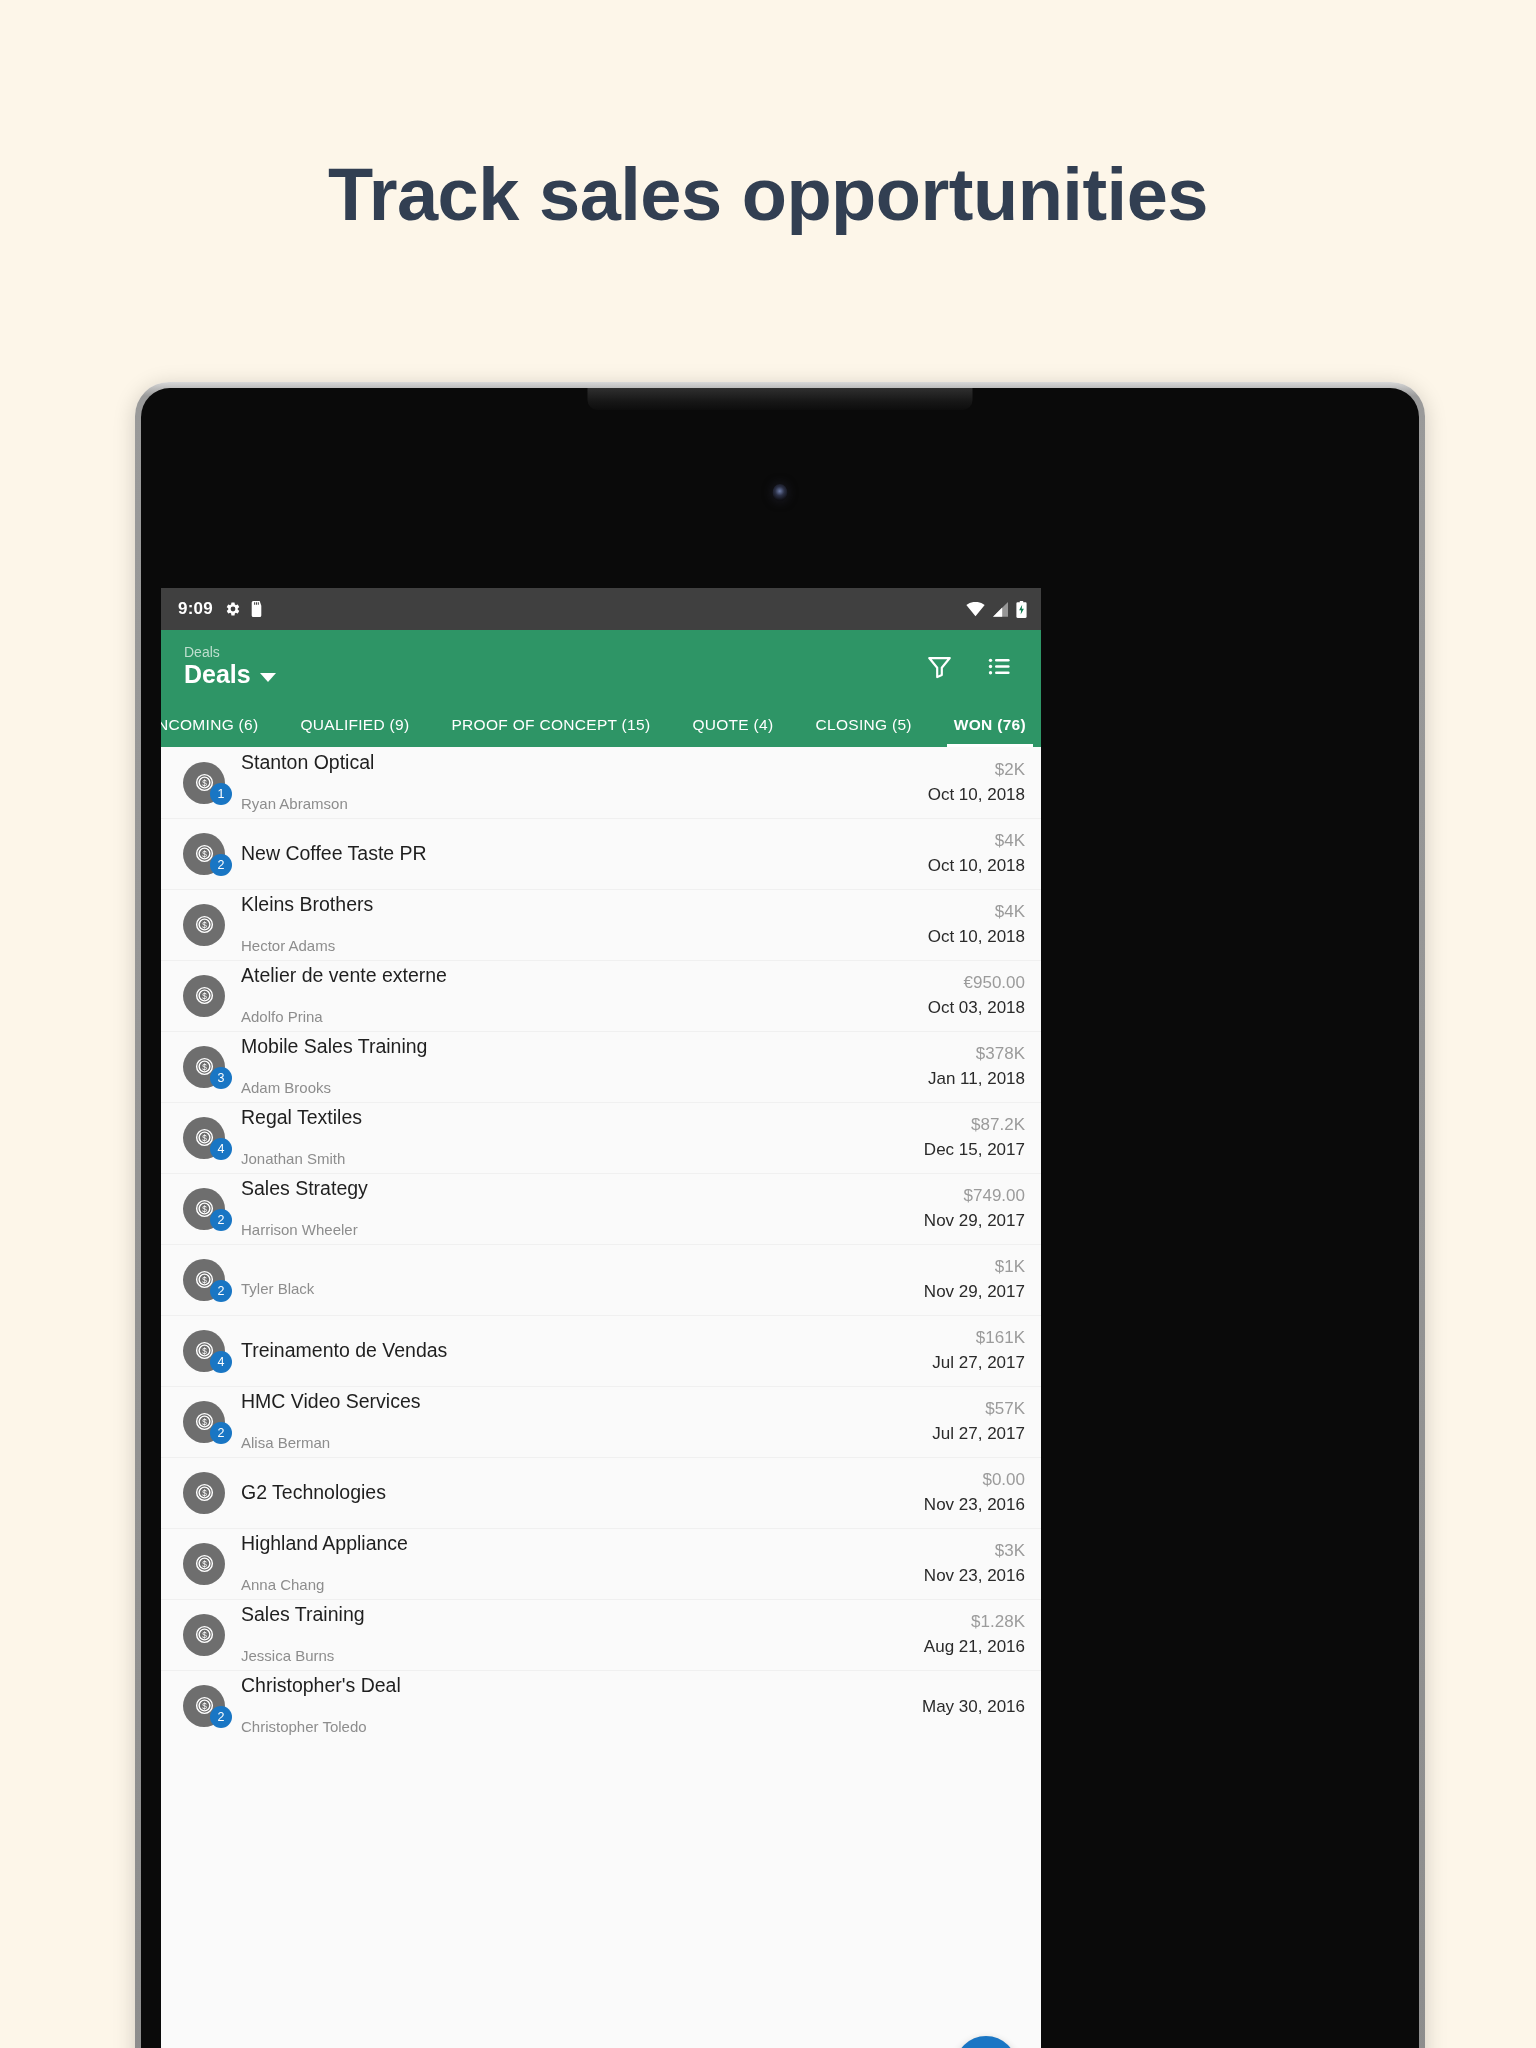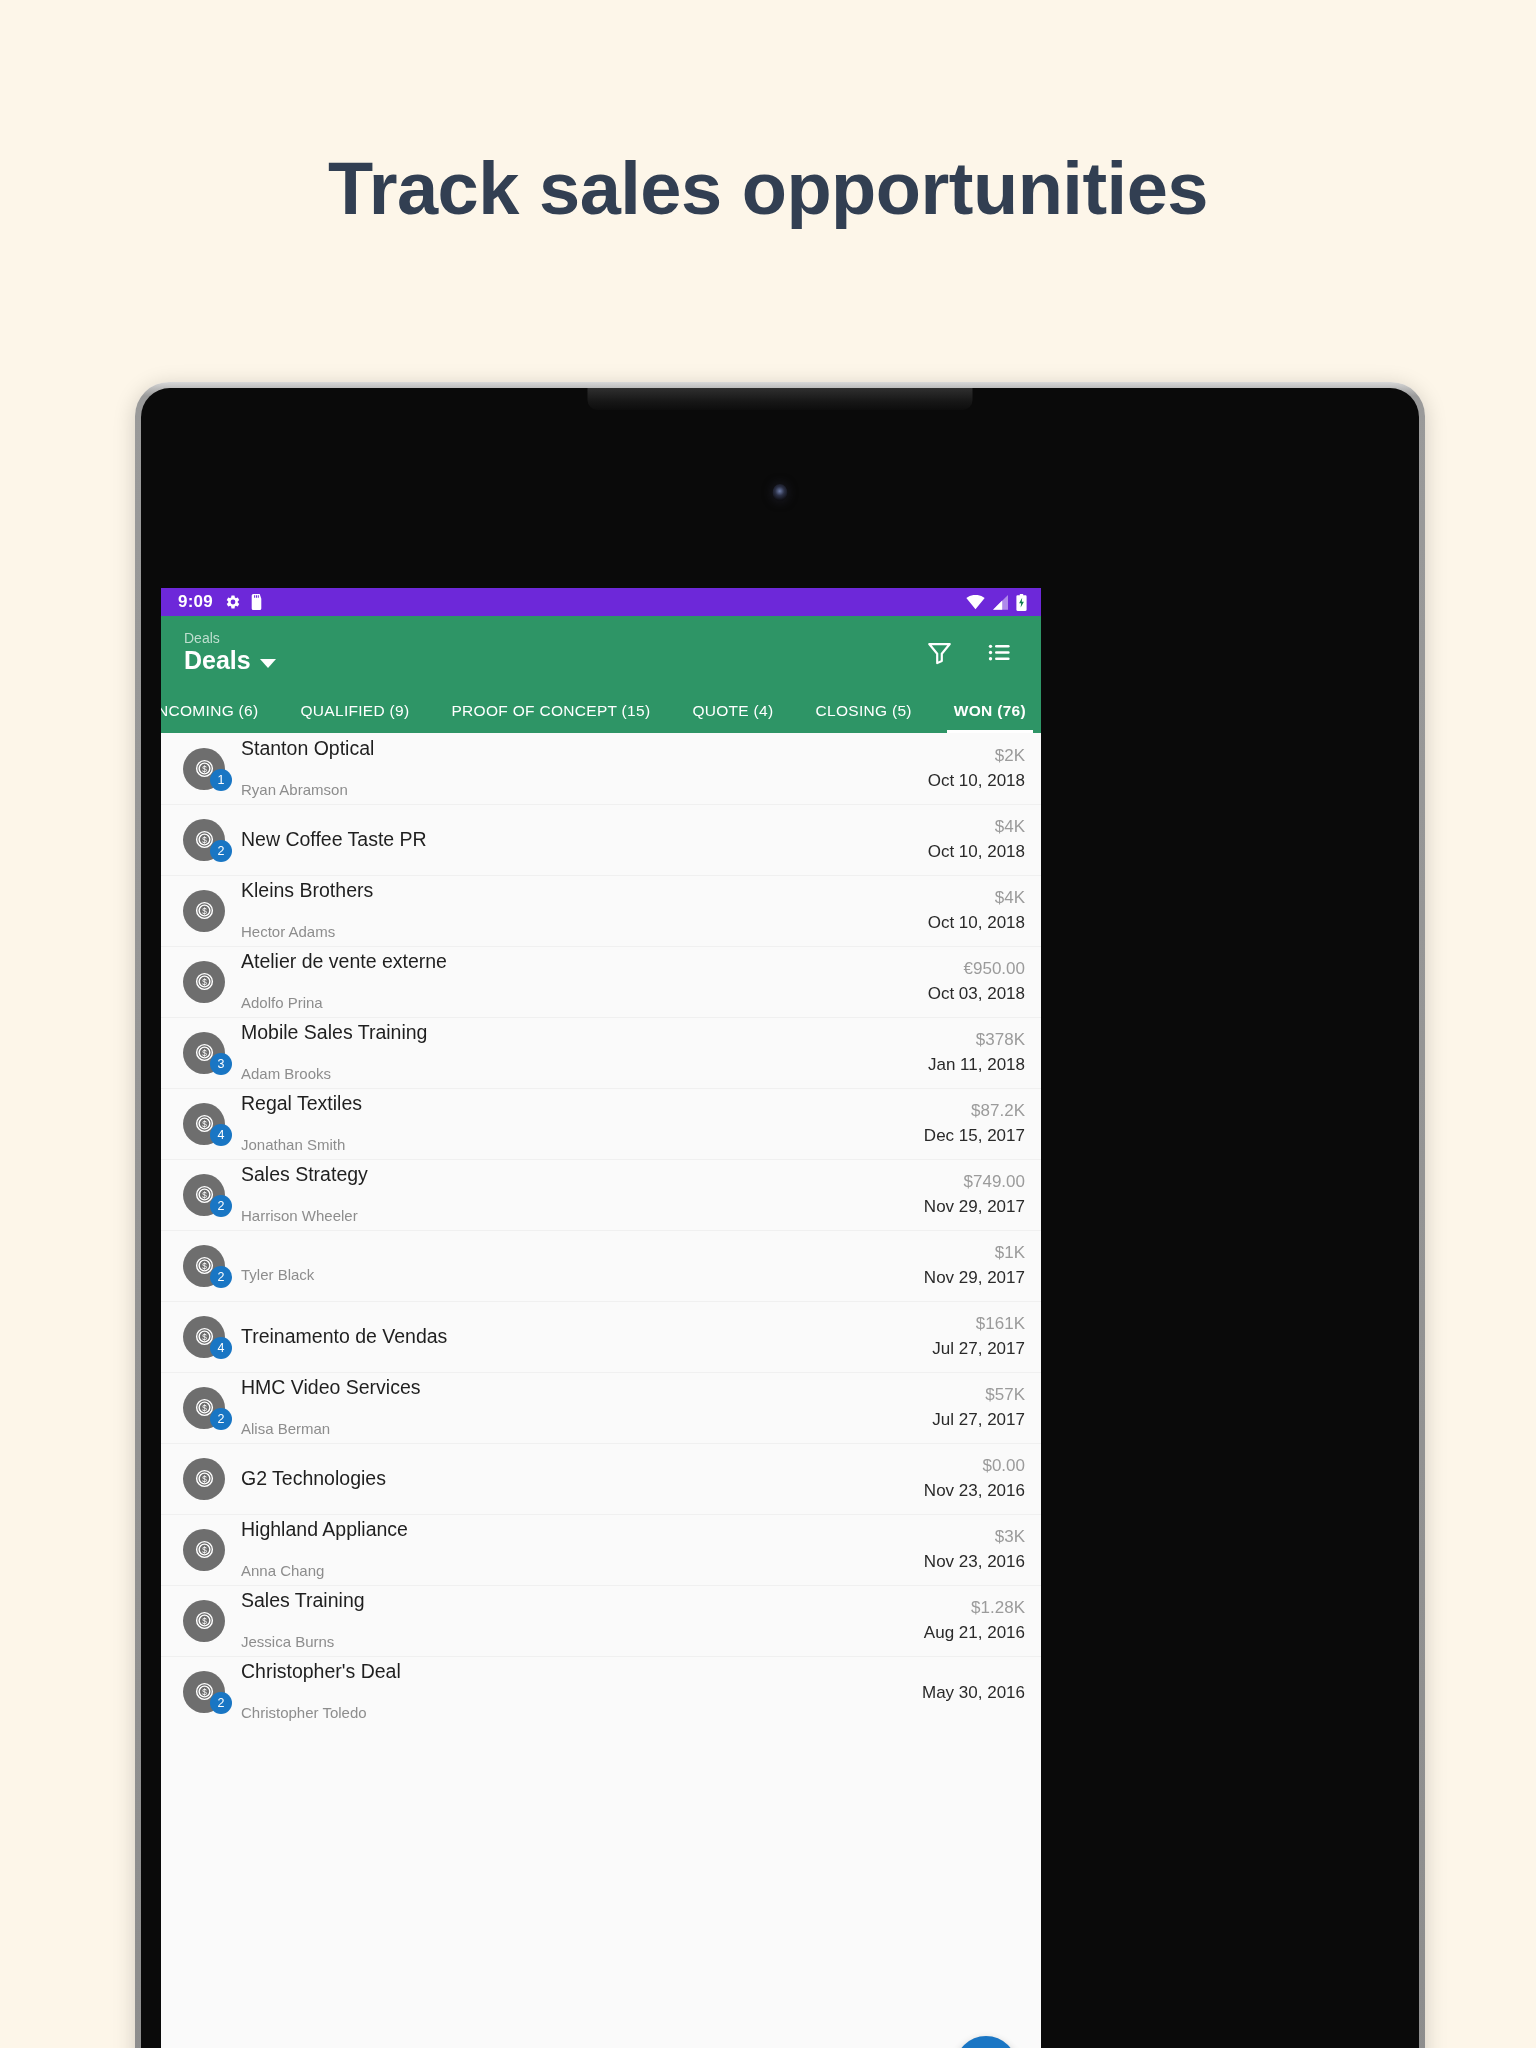--- a/index.html
+++ b/index.html
@@ -14,21 +14,21 @@
   .page {
     position: relative;
     width: 1536px;
     height: 2048px;
     background: #fdf6e9;
   }
 
   
   .headline {
     position: absolute;
-    top: 148px;
+    top: 154px;
     left: 0;
     width: 1536px;
     text-align: center;
     font-size: 74px;
     font-weight: bold;
     color: #323f52;
     letter-spacing: -0.5px;
     line-height: 1.1;
   }
 
@@ -80,22 +80,22 @@
     left: 20px;
     top: 200px;
     width: 880px;
     height: 1520px;
     background: #fafafa;
     overflow: hidden;
   }
 
   
   .statusbar {
-    height: 28px;
-    background: #6d28d9;
+    height: 42px;
+    background: #404040;
     display: flex;
     align-items: center;
     padding: 0 14px 0 17px;
     color: #fff;
   }
   .sb-time { font-size: 17px; font-weight: bold; letter-spacing: 0.2px; }
   .sb-icons-left { display: flex; align-items: center; gap: 9px; margin-left: 12px; }
   .sb-spacer { flex: 1; }
   .sb-icons-right { display: flex; align-items: center; gap: 7px; }
 

